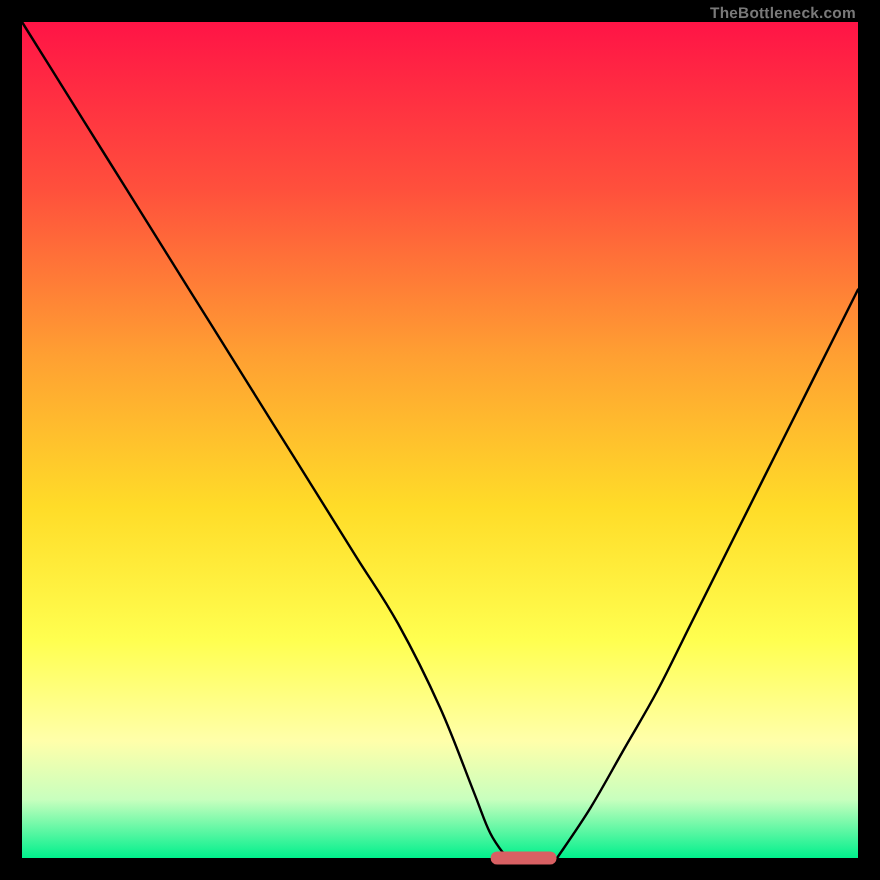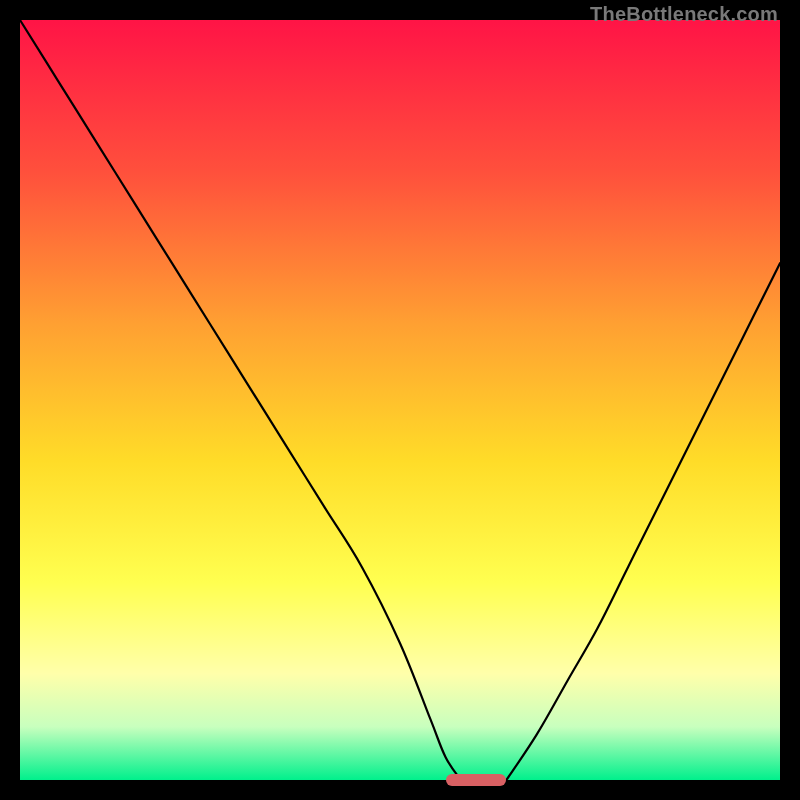--- a/index.html
+++ b/index.html
@@ -41,21 +41,21 @@
     top: 0;
     width: 760px;
     height: 760px;
     overflow: visible;
   }
   .branding {
     position: absolute;
     top: 3px;
     right: 22px;
     color: #797979;
-    font-size: 20px;
+    font-size: 14px;
     font-weight: 600;
     letter-spacing: 0.2px;
   }
   .marker {
     position: absolute;
     height: 12px;
     border-radius: 6px;
     background: rgb(216, 96, 99);
   }
 </style>

